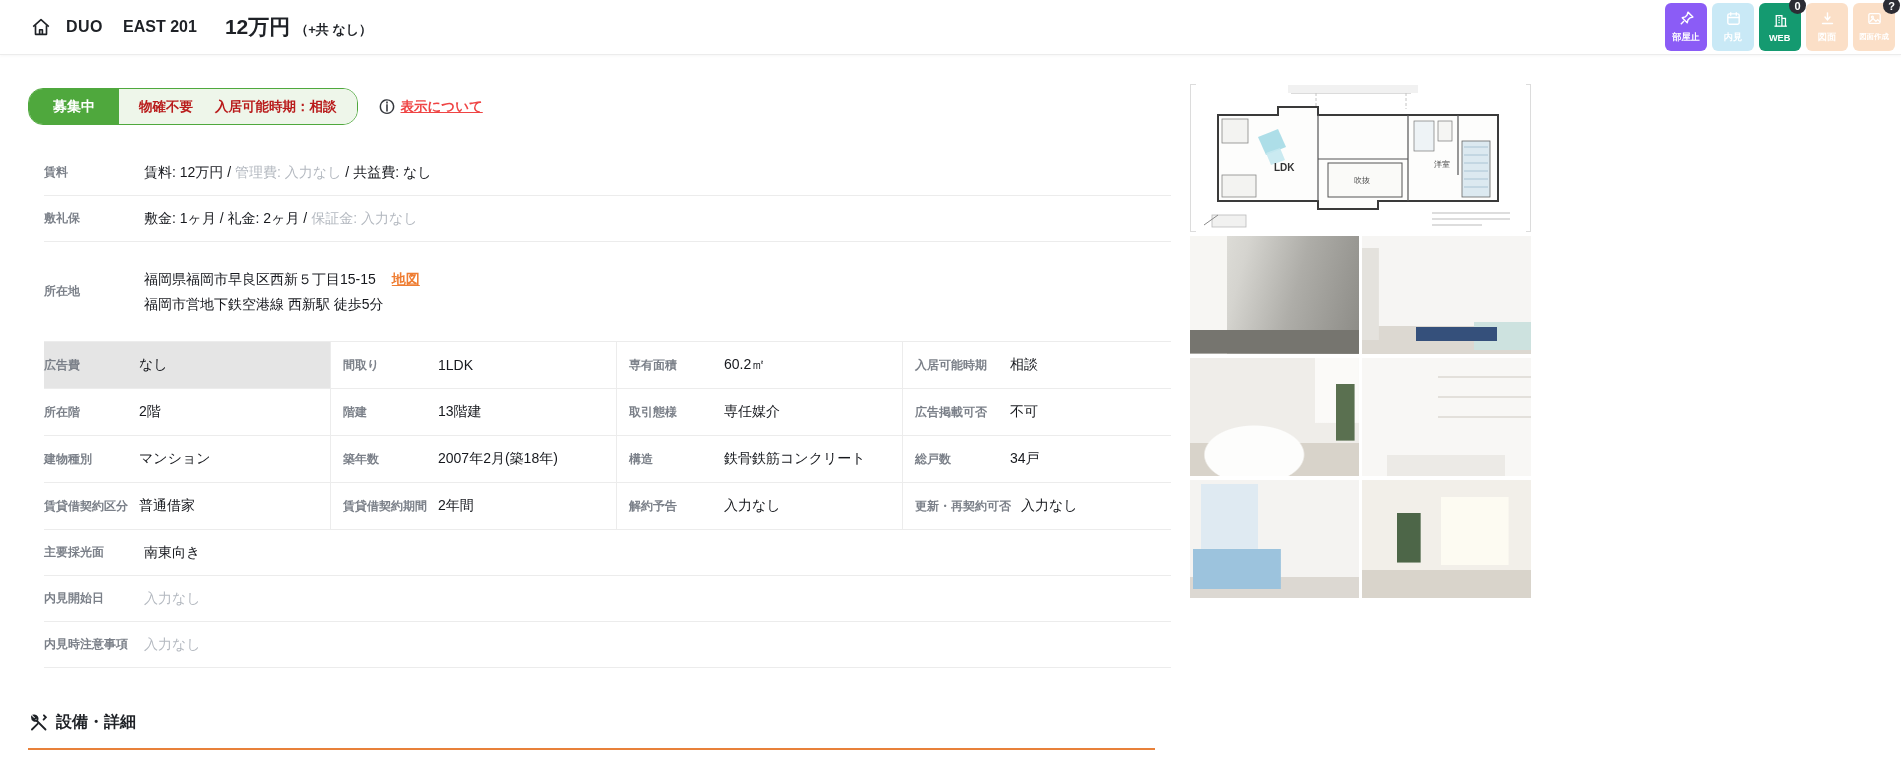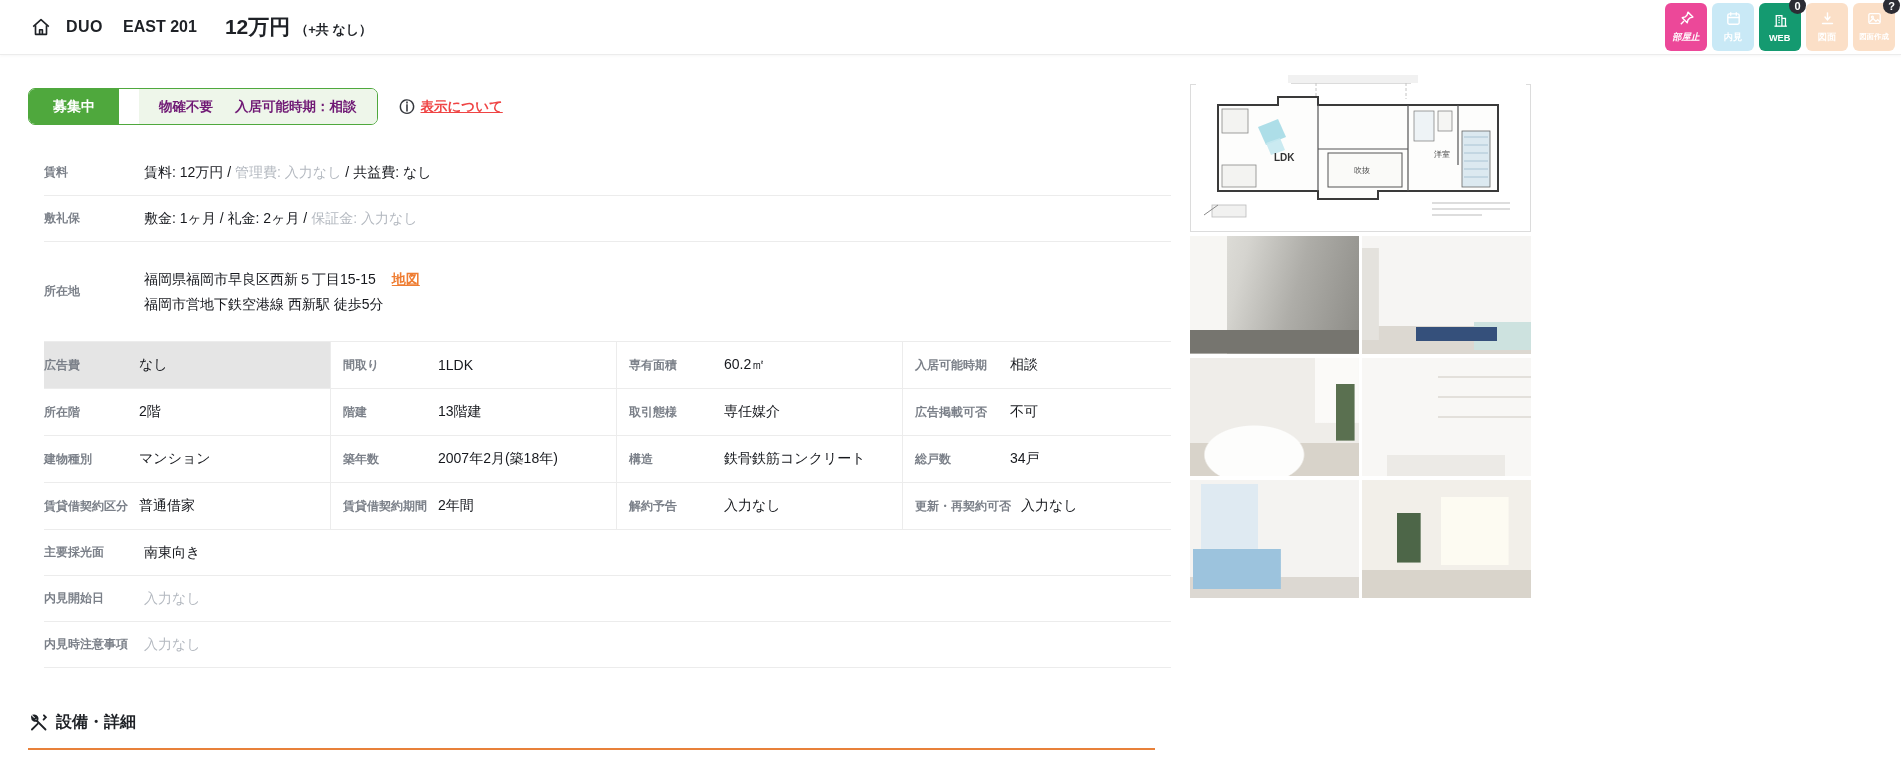--- a/index.html
+++ b/index.html
@@ -14,34 +14,34 @@
   .bname{font-size:16px;font-weight:bold;letter-spacing:.5px;}
   .rnum{font-size:16px;font-weight:bold;margin-left:20px;}
   .price{font-size:21px;font-weight:bold;margin-left:28px;}
   .pnote{font-size:13px;font-weight:bold;margin-left:5px;padding-top:5px;}
   .actions{margin-left:auto;display:flex;gap:5px;}
   .abtn{position:relative;width:42px;height:48px;border-radius:6px;display:flex;flex-direction:column;
         align-items:center;justify-content:center;gap:3px;color:#fff;cursor:pointer;flex:none;}
   .abtn svg{width:17px;height:17px;display:block;}
   .albl{font-size:10px;font-weight:bold;white-space:nowrap;transform:scale(.92);}
   .albl.small{transform:scale(.74);}
-  .abtn.pale-green{background:#ec4899;font-style:italic;}
+  .abtn.pale-green{background:#8b5cf6;}
   .abtn.pale-blue{background:#c9e9f6;}
   .abtn.web{background:#149a70;}
   .abtn.pale-orange{background:#fbdfc7;}
   .nbadge{position:absolute;top:-6px;right:-5px;min-width:17px;height:17px;border-radius:50%;
           background:#2c2c34;color:#fff;font-size:11px;font-weight:bold;
           display:flex;align-items:center;justify-content:center;z-index:2;}
 
   
   .statusbar{position:absolute;left:28px;top:88px;display:flex;align-items:center;}
-  .status-pill{display:flex;border:1.5px solid #4fa83d;border-radius:7px;overflow:hidden;height:37px;box-sizing:border-box;gap:20px;}
+  .status-pill{display:flex;border:1.5px solid #4fa83d;border-radius:15px;overflow:hidden;height:37px;box-sizing:border-box;}
   .status-main{background:#4fa83d;color:#fff;font-weight:bold;font-size:14px;
                display:flex;align-items:center;padding:0 24px;}
-  .status-sub{background:#eef6ea;color:#701a75;font-weight:bold;font-size:13.5px;
+  .status-sub{background:#eef6ea;color:#b91c1c;font-weight:bold;font-size:13.5px;
               display:flex;align-items:center;gap:22px;padding:0 20px;}
   .info-link{margin-left:22px;display:flex;align-items:center;gap:6px;font-size:13.5px;font-weight:bold;}
   .info-ic{font-size:15px;line-height:1;color:#33363c;}
   .info-a{color:#ef4444;text-decoration:underline;cursor:pointer;}
 
   
   .details{position:absolute;left:44px;top:150px;width:1127px;font-size:14px;}
   .drow{display:flex;align-items:center;min-height:46px;border-bottom:1px solid #ececec;box-sizing:border-box;}
   .drow.addr{min-height:100px;align-items:center;}
   .dlabel{width:100px;flex:none;font-size:12px;color:#7b8089;font-weight:bold;}
@@ -59,21 +59,21 @@
 
   
   .section{position:absolute;left:28px;top:712px;width:1127px;}
   .section-title{display:flex;align-items:center;gap:7px;font-size:16px;font-weight:bold;
                  padding-bottom:15px;border-bottom:2px solid #e8813a;}
   .tools-ic{width:21px;height:21px;}
 
   
   .sidebar{position:absolute;left:1190px;top:84px;width:341px;}
   .floorplan{height:148px;background:#fff;border:1px solid #dcdcdc;box-sizing:border-box;
-             display:flex;align-items:flex-end;justify-content:center;margin-bottom:4px;cursor:pointer;}
+             display:flex;align-items:center;justify-content:center;margin-bottom:4px;cursor:pointer;}
   .photos{display:grid;grid-template-columns:169px 169px;gap:4px 3px;}
   .photo{height:118px;overflow:hidden;cursor:pointer;background:#eee;}
 
   .p1{background:
       linear-gradient(#76756f,#76756f) 0 100%/100% 20% no-repeat,
       linear-gradient(#f7f6f3,#f7f6f3) 0 0/22% 100% no-repeat,
       linear-gradient(105deg,#e9e8e3 0%,#d5d4cf 30%,#aeada8 60%,#8b8a85 100%);}
   .p2{background:
       linear-gradient(#35507b,#35507b) 62% 88%/48% 12% no-repeat,
       linear-gradient(#cde2df,#cde2df) 100% 96%/34% 24% no-repeat,

